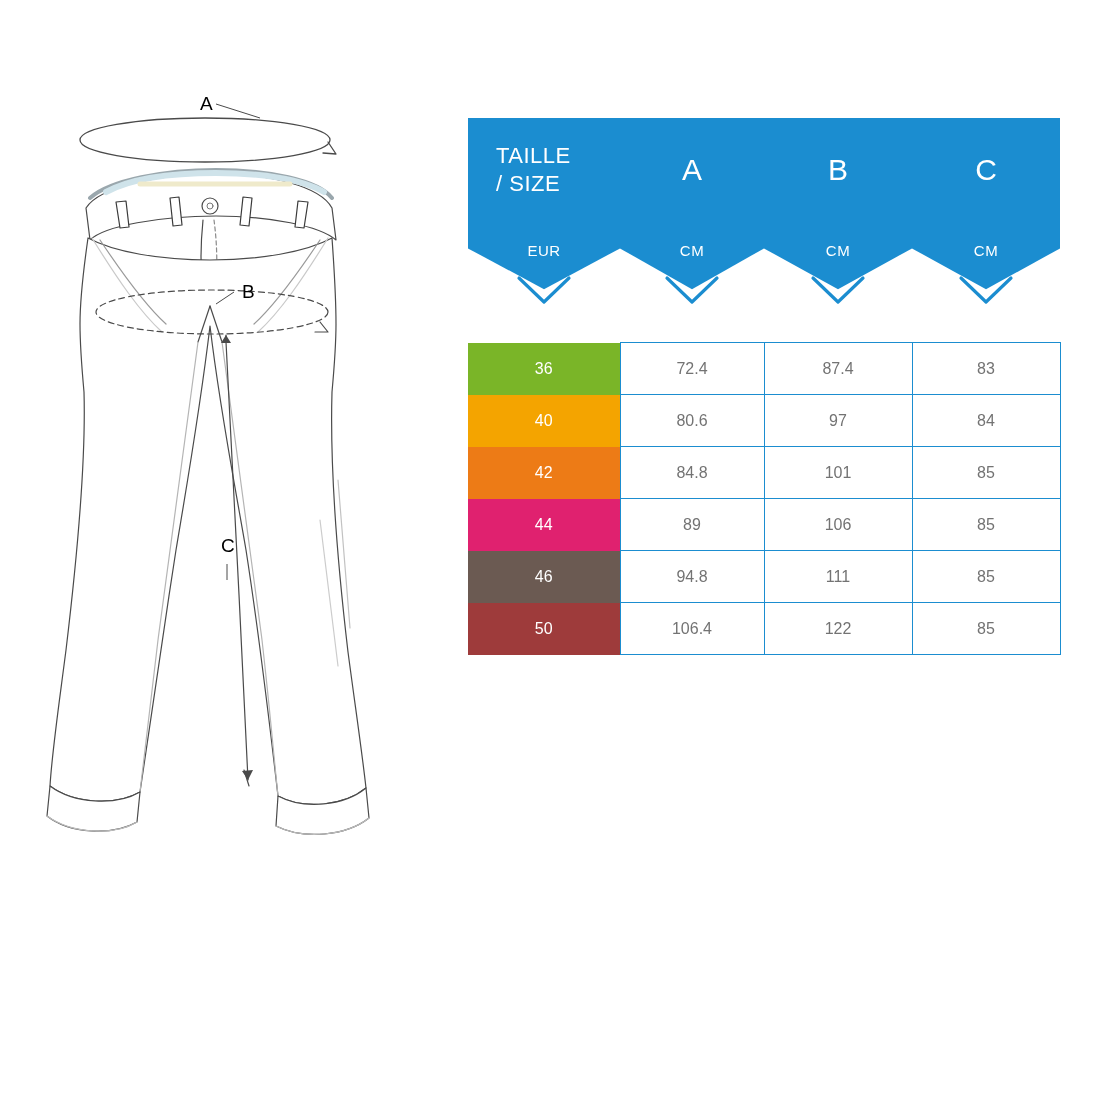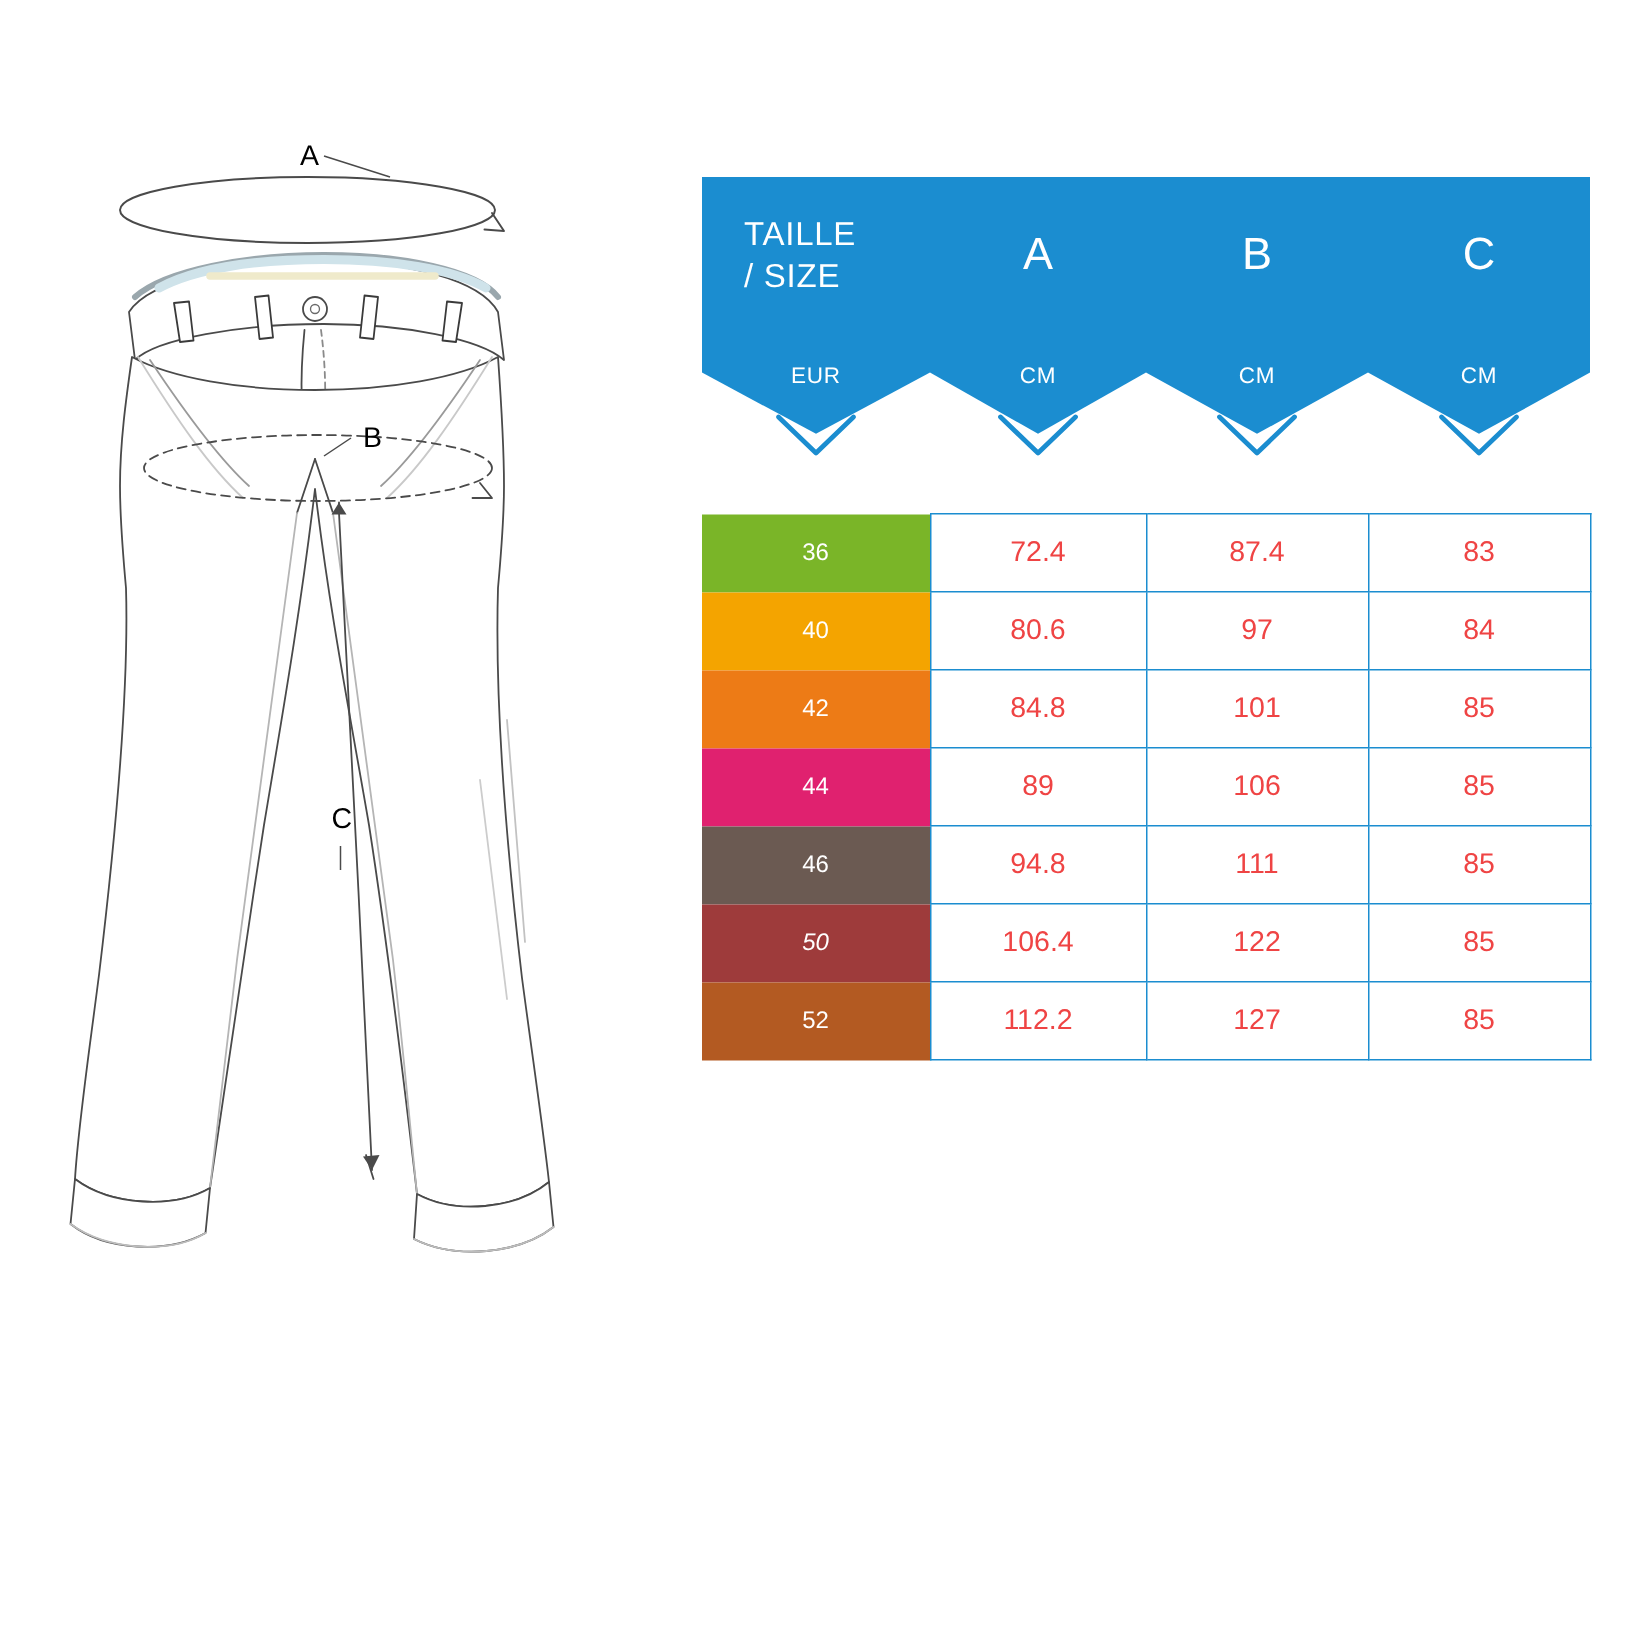--- a/index.html
+++ b/index.html
@@ -108,24 +108,24 @@
     top: 52px;
     transform: translateX(-50%);
   }
   .unit-chev svg { display: block; }
 
   
   .data-row td {
     height: 51px;
     text-align: center;
     vertical-align: middle;
-    font-size: 19px;
+    font-size: 16px;
     border: 1px solid #1b8dd0;
     background: #ffffff;
-    color: #ef4444;
+    color: #737373;
   }
   .data-row td.size-cell {
     color: #ffffff;
     border: none;
     font-size: 16px;
   }
   .col-size  { width: 152px; }
   .col-a     { width: 144px; }
   .col-b     { width: 148px; }
   .col-c     { width: 148px; }
@@ -304,26 +304,20 @@
       <td>106</td>
       <td>85</td>
     </tr>
     <tr class="data-row">
       <td class="size-cell" data-row="5" style="background: rgb(107, 90, 82);">46</td>
       <td>94.8</td>
       <td>111</td>
       <td>85</td>
     </tr>
     <tr class="data-row">
-      <td class="size-cell" data-row="7" style="background: rgb(158, 59, 59); font-style: italic;">50</td>
+      <td class="size-cell" data-row="7" style="background: rgb(158, 59, 59);">50</td>
       <td>106.4</td>
       <td>122</td>
       <td>85</td>
     </tr>
-    <tr class="data-row">
-      <td class="size-cell" data-row="8" style="background: rgb(179, 90, 34);">52</td>
-      <td>112.2</td>
-      <td>127</td>
-      <td>85</td>
-    </tr>
   </tbody>
     </table>
 </div>
 
 </body></html>

